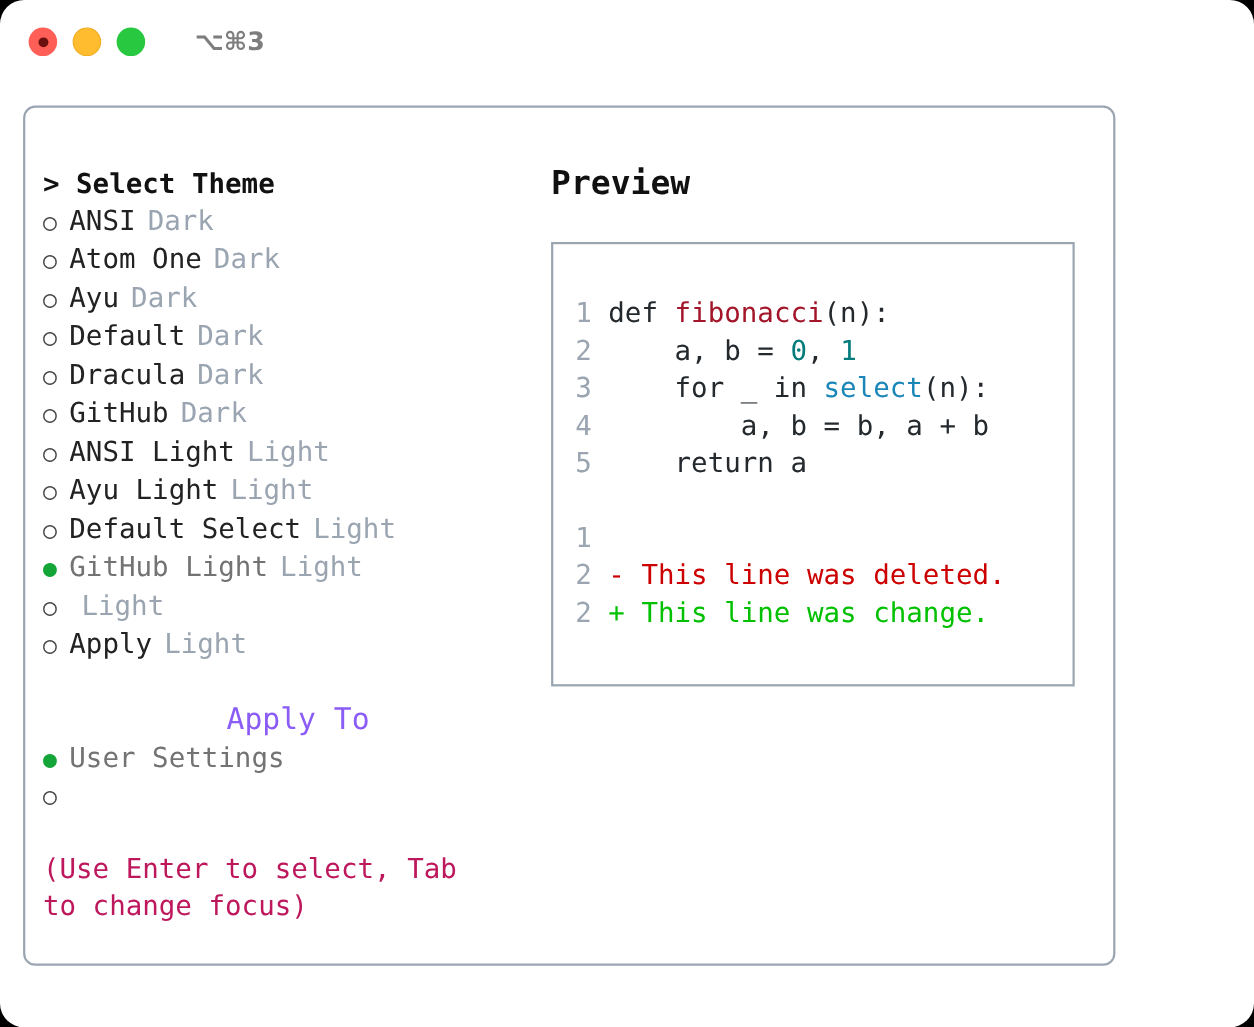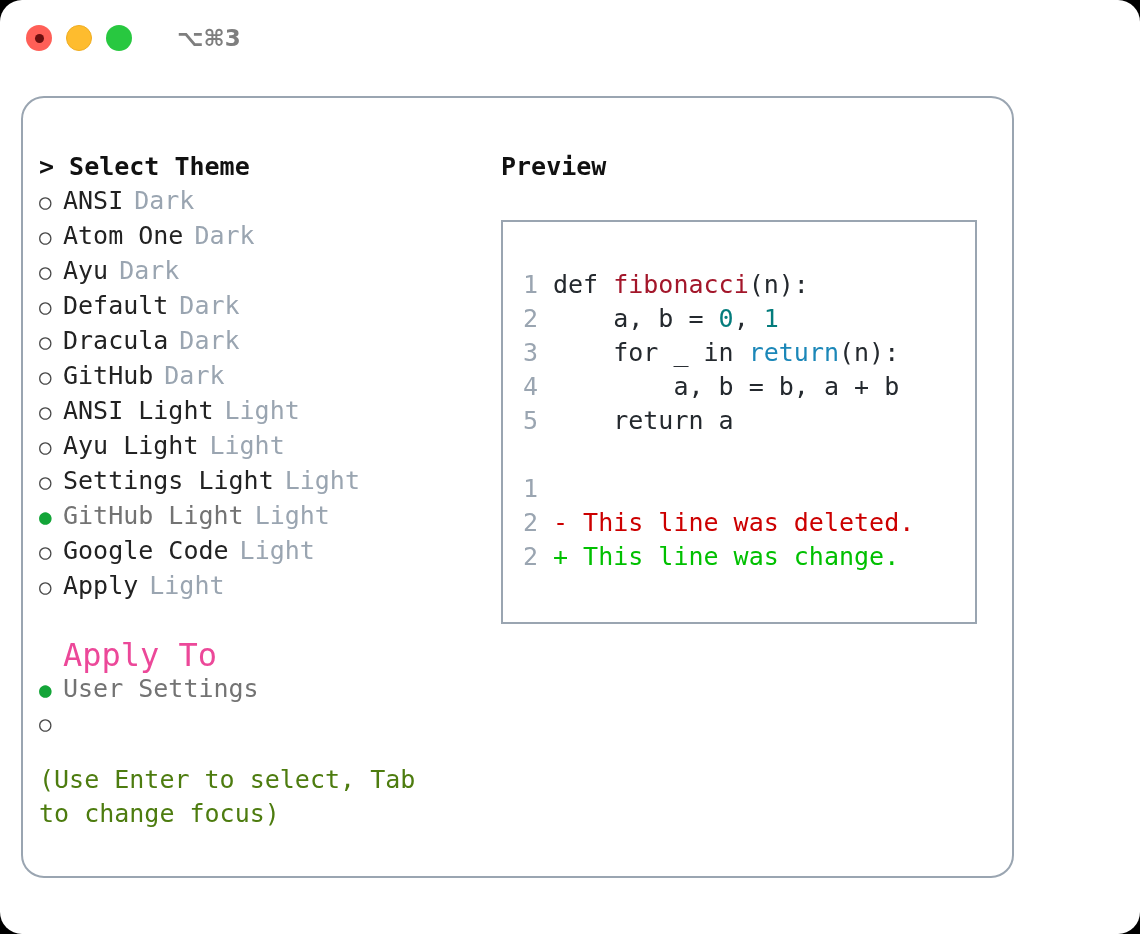--- a/index.html
+++ b/index.html
@@ -68,21 +68,21 @@
   }
 
   
   .panel {
     position: absolute;
     left: 21px;
     top: 96px;
     width: 993px;
     height: 782px;
     border: 2px solid #9AA5B1;
-    border-radius: 23px;
+    border-radius: 11px;
     box-sizing: border-box;
     background: #ffffff;
   }
 
   .panel-inner {
     position: relative;
     width: 100%;
     height: 100%;
   }
 
@@ -119,44 +119,45 @@
   .row-label { color: #222222; }
   .row.selected .row-label { color: #737373; }
   .row-tag {
     color: #9AA5B1;
     margin-left: 11px;
   }
 
   .section-spacer { height: 34px; }
 
   .apply-header {
-    font-size: 32px;
-    color: #ec4899;
+    font-size: 27px;
+    color: #8b5cf6;
     line-height: 34px;
     padding-left: 24px;
     white-space: pre;
+    text-align: center;
   }
 
   .hint {
-    margin-top: 22px;
+    margin-top: 32px;
     font-size: 25px;
-    color: #4d7c0f;
+    color: #be185d;
     line-height: 34px;
     width: 400px;
   }
 
   
   .right-col {
     position: absolute;
     left: 478px;
     top: 52px;
     width: 490px;
   }
   .preview-title {
-    font-size: 25px;
+    font-size: 30px;
     font-weight: bold;
     color: #111111;
     line-height: 34px;
   }
   .code-box {
     margin-top: 36px;
     width: 476px;
     height: 404px;
     border: 2px solid #9AA5B1;
     box-sizing: border-box;
@@ -255,33 +256,32 @@
           </div>
 
           <div class="row">
             <span class="bullet">○</span>
             <span class="row-label">Ayu Light</span>
             <span class="row-tag">Light</span>
           </div>
 
           <div class="row">
             <span class="bullet">○</span>
-            <span class="row-label">Settings Light</span>
+            <span class="row-label">Default Select</span>
             <span class="row-tag">Light</span>
           </div>
 
           <div class="row selected">
             <span class="bullet sel">●</span>
             <span class="row-label">GitHub Light</span>
             <span class="row-tag">Light</span>
           </div>
 
           <div class="row">
             <span class="bullet">○</span>
-            <span class="row-label">Google Code</span>
             <span class="row-tag">Light</span>
           </div>
 
           <div class="row">
             <span class="bullet">○</span>
             <span class="row-label">Apply</span>
             <span class="row-tag">Light</span>
           </div>
 
         </div>
@@ -313,21 +313,21 @@
             <span class="code-text"><span class="tok-plain">def </span><span class="tok-func">fibonacci</span><span class="tok-plain">(n):</span></span>
           </div>
 
           <div class="code-line">
             <span class="lineno">2</span>
             <span class="code-text"><span class="tok-plain">    a, b = </span><span class="tok-num">0</span><span class="tok-plain">, </span><span class="tok-num">1</span></span>
           </div>
 
           <div class="code-line">
             <span class="lineno">3</span>
-            <span class="code-text"><span class="tok-plain">    for _ in </span><span class="tok-call">return</span><span class="tok-plain">(n):</span></span>
+            <span class="code-text"><span class="tok-plain">    for _ in </span><span class="tok-call">select</span><span class="tok-plain">(n):</span></span>
           </div>
 
           <div class="code-line">
             <span class="lineno">4</span>
             <span class="code-text"><span class="tok-plain">        a, b = b, a + b</span></span>
           </div>
 
           <div class="code-line">
             <span class="lineno">5</span>
             <span class="code-text"><span class="tok-plain">    return a</span></span>

